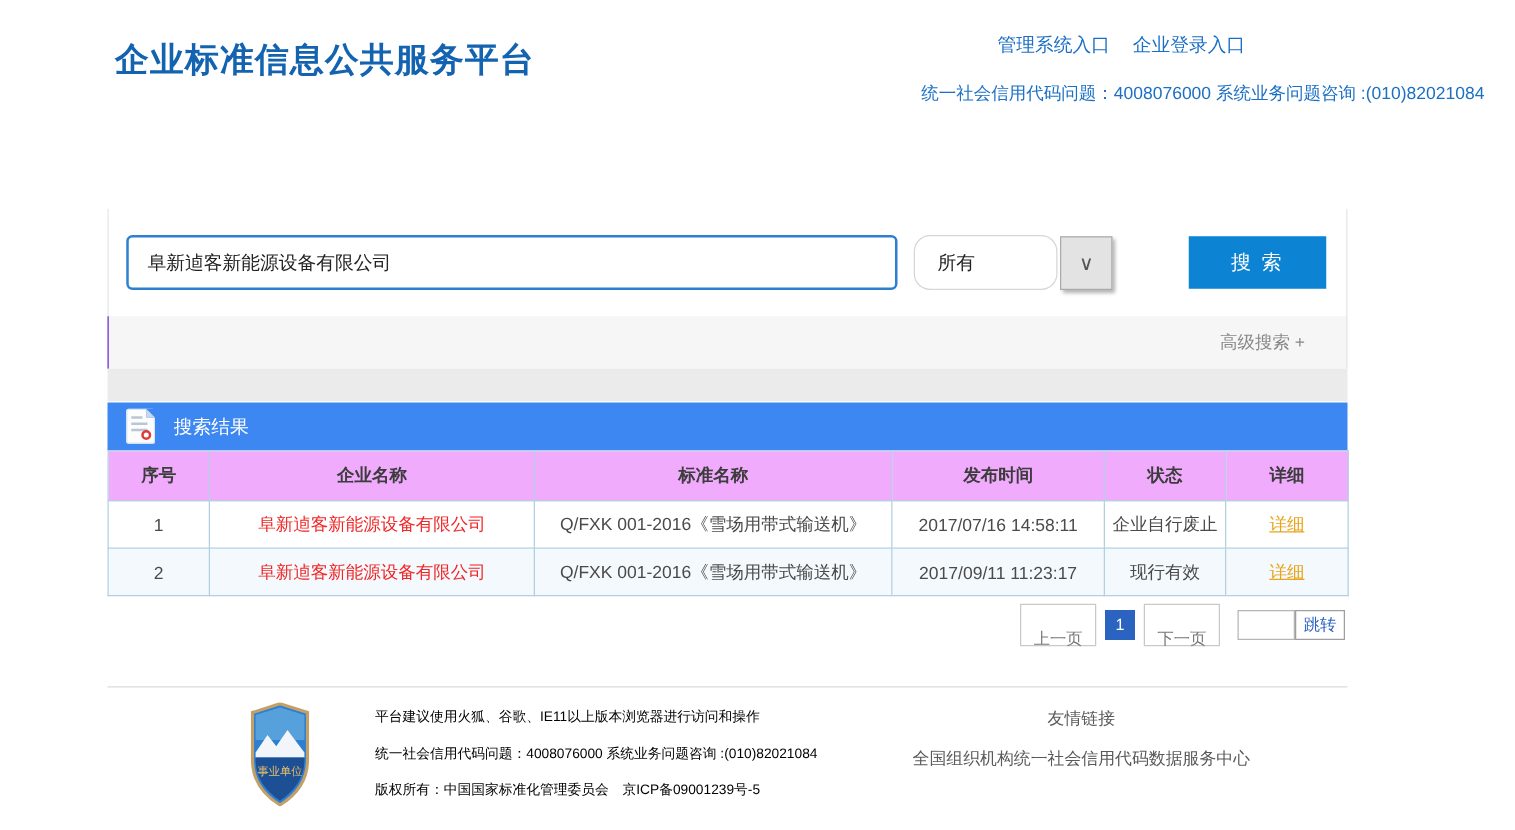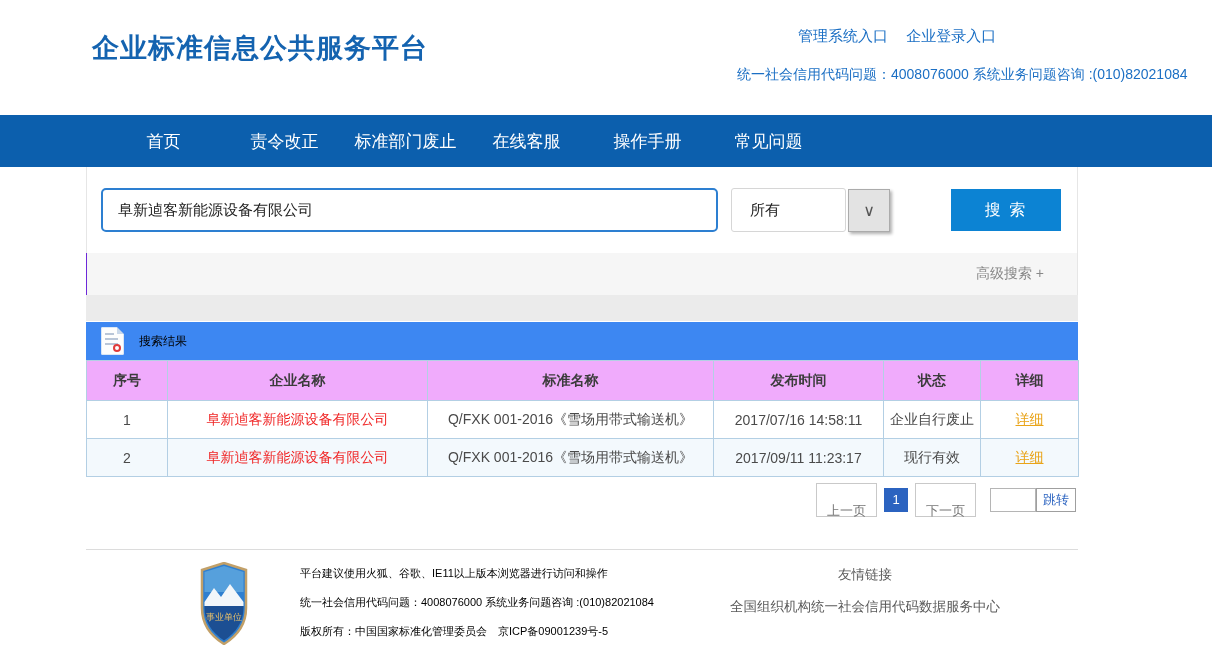--- a/index.html
+++ b/index.html
@@ -19,21 +19,21 @@
     display:flex; align-items:center; padding-left:103px; }
   .nav-item { width:121px; text-align:center; color:#fff; font-size:17px; cursor:pointer; }
 
   
   .search-panel { position:absolute; left:86px; top:167px; width:992px; height:86px;
     background:#fff; border-left:1px solid #e6e6e6; border-right:1px solid #e6e6e6; }
   .kw-input { position:absolute; left:14px; top:21px; width:617px; height:44px;
     border:2px solid #2d7fd1; border-radius:5px; font-size:15px; color:#222;
     padding:0 15px; outline:none; font-family:inherit; }
   .filter-box { position:absolute; left:644px; top:21px; width:115px; height:44px;
-    background:#fff; border:1px solid #d6d6d6; border-radius:3px; font-size:15px; color:#222;
+    background:#fff; border:1px solid #d6d6d6; border-radius:13px; font-size:15px; color:#222;
     display:flex; align-items:center; padding-left:18px; cursor:pointer; }
   .filter-arrow-btn { position:absolute; left:761px; top:22px; width:42px; height:43px;
     background:#e3e3e3; border:1px solid #ababab; box-shadow:2px 2px 3px rgba(0,0,0,0.3);
     display:flex; align-items:center; justify-content:center; font-size:16px; color:#555;
     cursor:pointer; }
   .search-btn { position:absolute; left:864px; top:22px; width:110px; height:42px;
     background:#0c83d3; color:#fff; border:none; font-size:16px; letter-spacing:2px;
     cursor:pointer; font-family:inherit; }
 
   .adv-strip { position:absolute; left:86px; top:253px; width:992px; height:42px;
@@ -45,21 +45,21 @@
   .results-bar { position:absolute; left:86px; top:322px; width:992px; height:38px;
     background:#3d87f2; display:flex; align-items:center; }
   .doc-icon { position:relative; width:23px; height:28px; margin-left:15px; background:#fdfdfd;
     border-radius:2px; box-shadow:0 0 0 1px #d9e6f5 inset; }
   .doc-icon .fold { position:absolute; right:0; top:0; width:0; height:0;
     border-left:7px solid #c9d8ea; border-top:7px solid #3d87f2; }
   .doc-icon .l1,.doc-icon .l2,.doc-icon .l3 { position:absolute; left:4px; height:2px; background:#b9c6d8; }
   .doc-icon .l1 { top:6px; width:9px; } .doc-icon .l2 { top:11px; width:13px; } .doc-icon .l3 { top:16px; width:13px; }
   .doc-icon .stamp { position:absolute; right:3px; bottom:3px; width:8px; height:8px;
     border:2px solid #e03a3a; border-radius:50%; }
-  .results-title { color:#000000; font-size:12px; margin-left:15px; }
+  .results-title { color:#ffffff; font-size:15px; margin-left:15px; }
 
   table.results { position:absolute; left:86px; top:360px; width:992px; border-collapse:collapse;
     font-size:14px; color:#4a4a4a; background:#fff; table-layout:fixed; }
   table.results th { background:#f0abfc; font-weight:bold; color:#3c3c3c; height:40px; font-size:14px; }
   table.results td { height:38px; text-align:center; }
   table.results th, table.results td { border:1px solid #b3cfe4; }
   .col-idx{width:81px;} .col-comp{width:260px;} .col-std{width:286px;}
   .col-time{width:170px;} .col-status{width:97px;} .col-det{width:98px;}
   tr.row-alt td { background:#f3f9fd; }
   .company-link { color:#f02626; cursor:pointer; }
@@ -93,28 +93,20 @@
 
 <div id="page">
 
   <div class="site-title">企业标准信息公共服务平台</div>
   <div class="top-links">
     <a>管理系统入口</a>
     <a>企业登录入口</a>
   </div>
   <div class="hotline">统一社会信用代码问题：4008076000 系统业务问题咨询 :(010)82021084</div>
 
-  <div class="nav">
-    <div class="nav-item">首页</div>
-    <div class="nav-item">责令改正</div>
-    <div class="nav-item">标准部门废止</div>
-    <div class="nav-item">在线客服</div>
-    <div class="nav-item">操作手册</div>
-    <div class="nav-item">常见问题</div>
-  </div>
 
   <div class="search-panel">
     <input class="kw-input" type="text" value="阜新逌客新能源设备有限公司" style="">
     <div class="filter-box">
       <span>所有</span>
     </div>
     <div class="filter-arrow-btn">
       <span>∨</span>
     </div>
     <button class="search-btn">搜 索</button>

